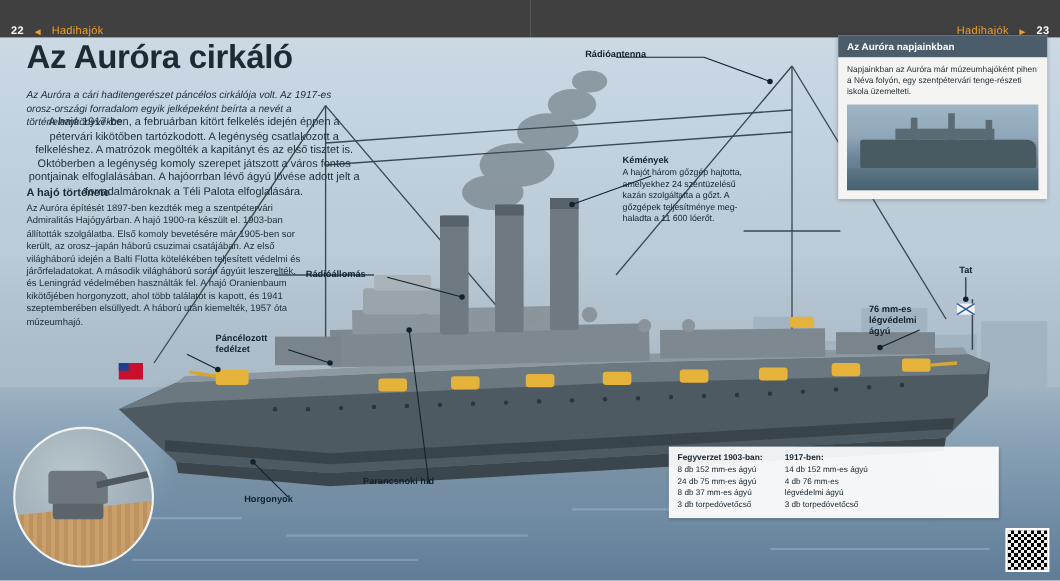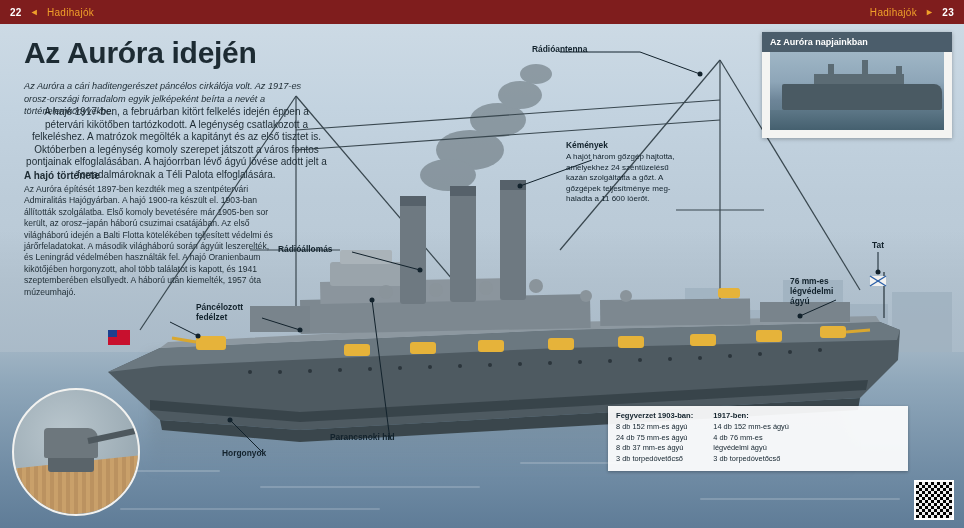--- a/index.html
+++ b/index.html
@@ -34,23 +34,23 @@
     position: absolute; height: 2px; background: rgba(255,255,255,.18); border-radius: 2px;
   }
   .reflect {
     position: absolute; left: 150px; top: 355px; width: 700px; height: 120px;
     background: linear-gradient(180deg, rgba(90,105,115,.42), rgba(90,105,115,0));
     filter: blur(6px);
   }
 
   
   .topbar-l, .topbar-r {
-    position: absolute; top: 0; height: 24px;
-    background: #7f1d1d; color: #fff;
-    display: flex; align-items: center;
+    position: absolute; top: 0; height: 34px;
+    background: #404040; color: #fff;
+    display: flex; align-items: flex-end;
     font-size: 10px; letter-spacing: .3px;
   }
   .topbar-l { left: 0; width: 482px; padding-left: 10px; gap: 8px; }
   .topbar-r { right: 0; width: 482px; padding-right: 10px; gap: 8px; justify-content: flex-end; }
   .pagenum { color: #ffffff; font-weight: bold; }
   .chap { color: #f0a02a; }
   .chap-arrow { color: #f0a02a; font-size: 9px; }
 
   
   .title {
@@ -333,21 +333,21 @@
       <circle cx="420" cy="270" r="2.5"></circle>
       <circle cx="300" cy="330" r="2.5"></circle>
       <circle cx="800" cy="316" r="2.5"></circle>
       <circle cx="878" cy="272" r="2.5"></circle>
       <circle cx="230" cy="420" r="2.5"></circle>
       <circle cx="372" cy="300" r="2.5"></circle>
       <circle cx="198" cy="336" r="2.5"></circle>
     </g>
   </svg>
 
-  <div class="title">Az Auróra idején</div>
+  <div class="title">Az Auróra cirkáló</div>
   <div class="lead">Az Auróra a cári haditengerészet páncélos cirkálója volt. Az 1917-es orosz-országi forradalom egyik jelképeként beírta a nevét a történelemkönyvekbe.</div>
   <div class="body1">A hajó 1917-ben, a februárban kitört felkelés idején éppen a pétervári kikötőben tartózkodott. A legénység csatlakozott a felkeléshez. A matrózok megölték a kapitányt és az első tisztet is. Októberben a legénység komoly szerepet játszott a város fontos pontjainak elfoglalásában. A hajóorrban lévő ágyú lövése adott jelt a forradalmároknak a Téli Palota elfoglalására.</div>
   <div class="subhead">A hajó története</div>
   <div class="body2">Az Auróra építését 1897-ben kezdték meg a szentpétervári Admiralitás Hajógyárban. A hajó 1900-ra készült el. 1903-ban állították szolgálatba. Első komoly bevetésére már 1905-ben sor került, az orosz–japán háború csuzimai csatájában. Az első világháború idején a Balti Flotta kötelékében teljesített védelmi és járőrfeladatokat. A második világháború során ágyúit leszerelték, és Leningrád védelmében használták fel. A hajó Oranienbaum kikötőjében horgonyzott, ahol több találatot is kapott, és 1941 szeptemberében elsüllyedt. A háború után kiemelték, 1957 óta múzeumhajó.</div>
 
   <div class="lbl" style="left:532px; top:44px;">Rádióantenna</div>
 
   <div class="lbl" style="left:566px; top:140px;">Kémények</div>
   <div class="lblbox" style="left:566px; top:152px; width:126px;">A hajót három gőzgép hajtotta, amelyekhez 24 széntüzelésű kazán szolgáltatta a gőzt. A gőzgépek teljesítménye meg-haladta a 11 600 lóerőt.</div>
 
@@ -362,20 +362,21 @@
 
   <div class="inset">
     <div class="deck"></div>
     <div class="gun-base"></div>
     <div class="gun-shield"></div>
     <div class="barrel"></div>
   </div>
 
   <div class="panel">
     <div class="panel-head">Az Auróra napjainkban</div>
+    <div class="panel-body">Napjainkban az Auróra már múzeumhajóként pihen a Néva folyón, egy szentpétervári tenge-részeti iskola üzemelteti.</div>
     <div class="panel-photo">
       <div class="ph-sup" style="left:58px; bottom:44px; width:6px; height:22px;"></div>
       <div class="ph-sup" style="left:92px; bottom:44px; width:6px; height:26px;"></div>
       <div class="ph-sup" style="left:126px; bottom:44px; width:6px; height:20px;"></div>
       <div class="ph-sup" style="left:44px; bottom:46px; width:90px; height:10px;"></div>
       <div class="ph-ship"></div>
       <div class="ph-water"></div>
     </div>
   </div>
 

